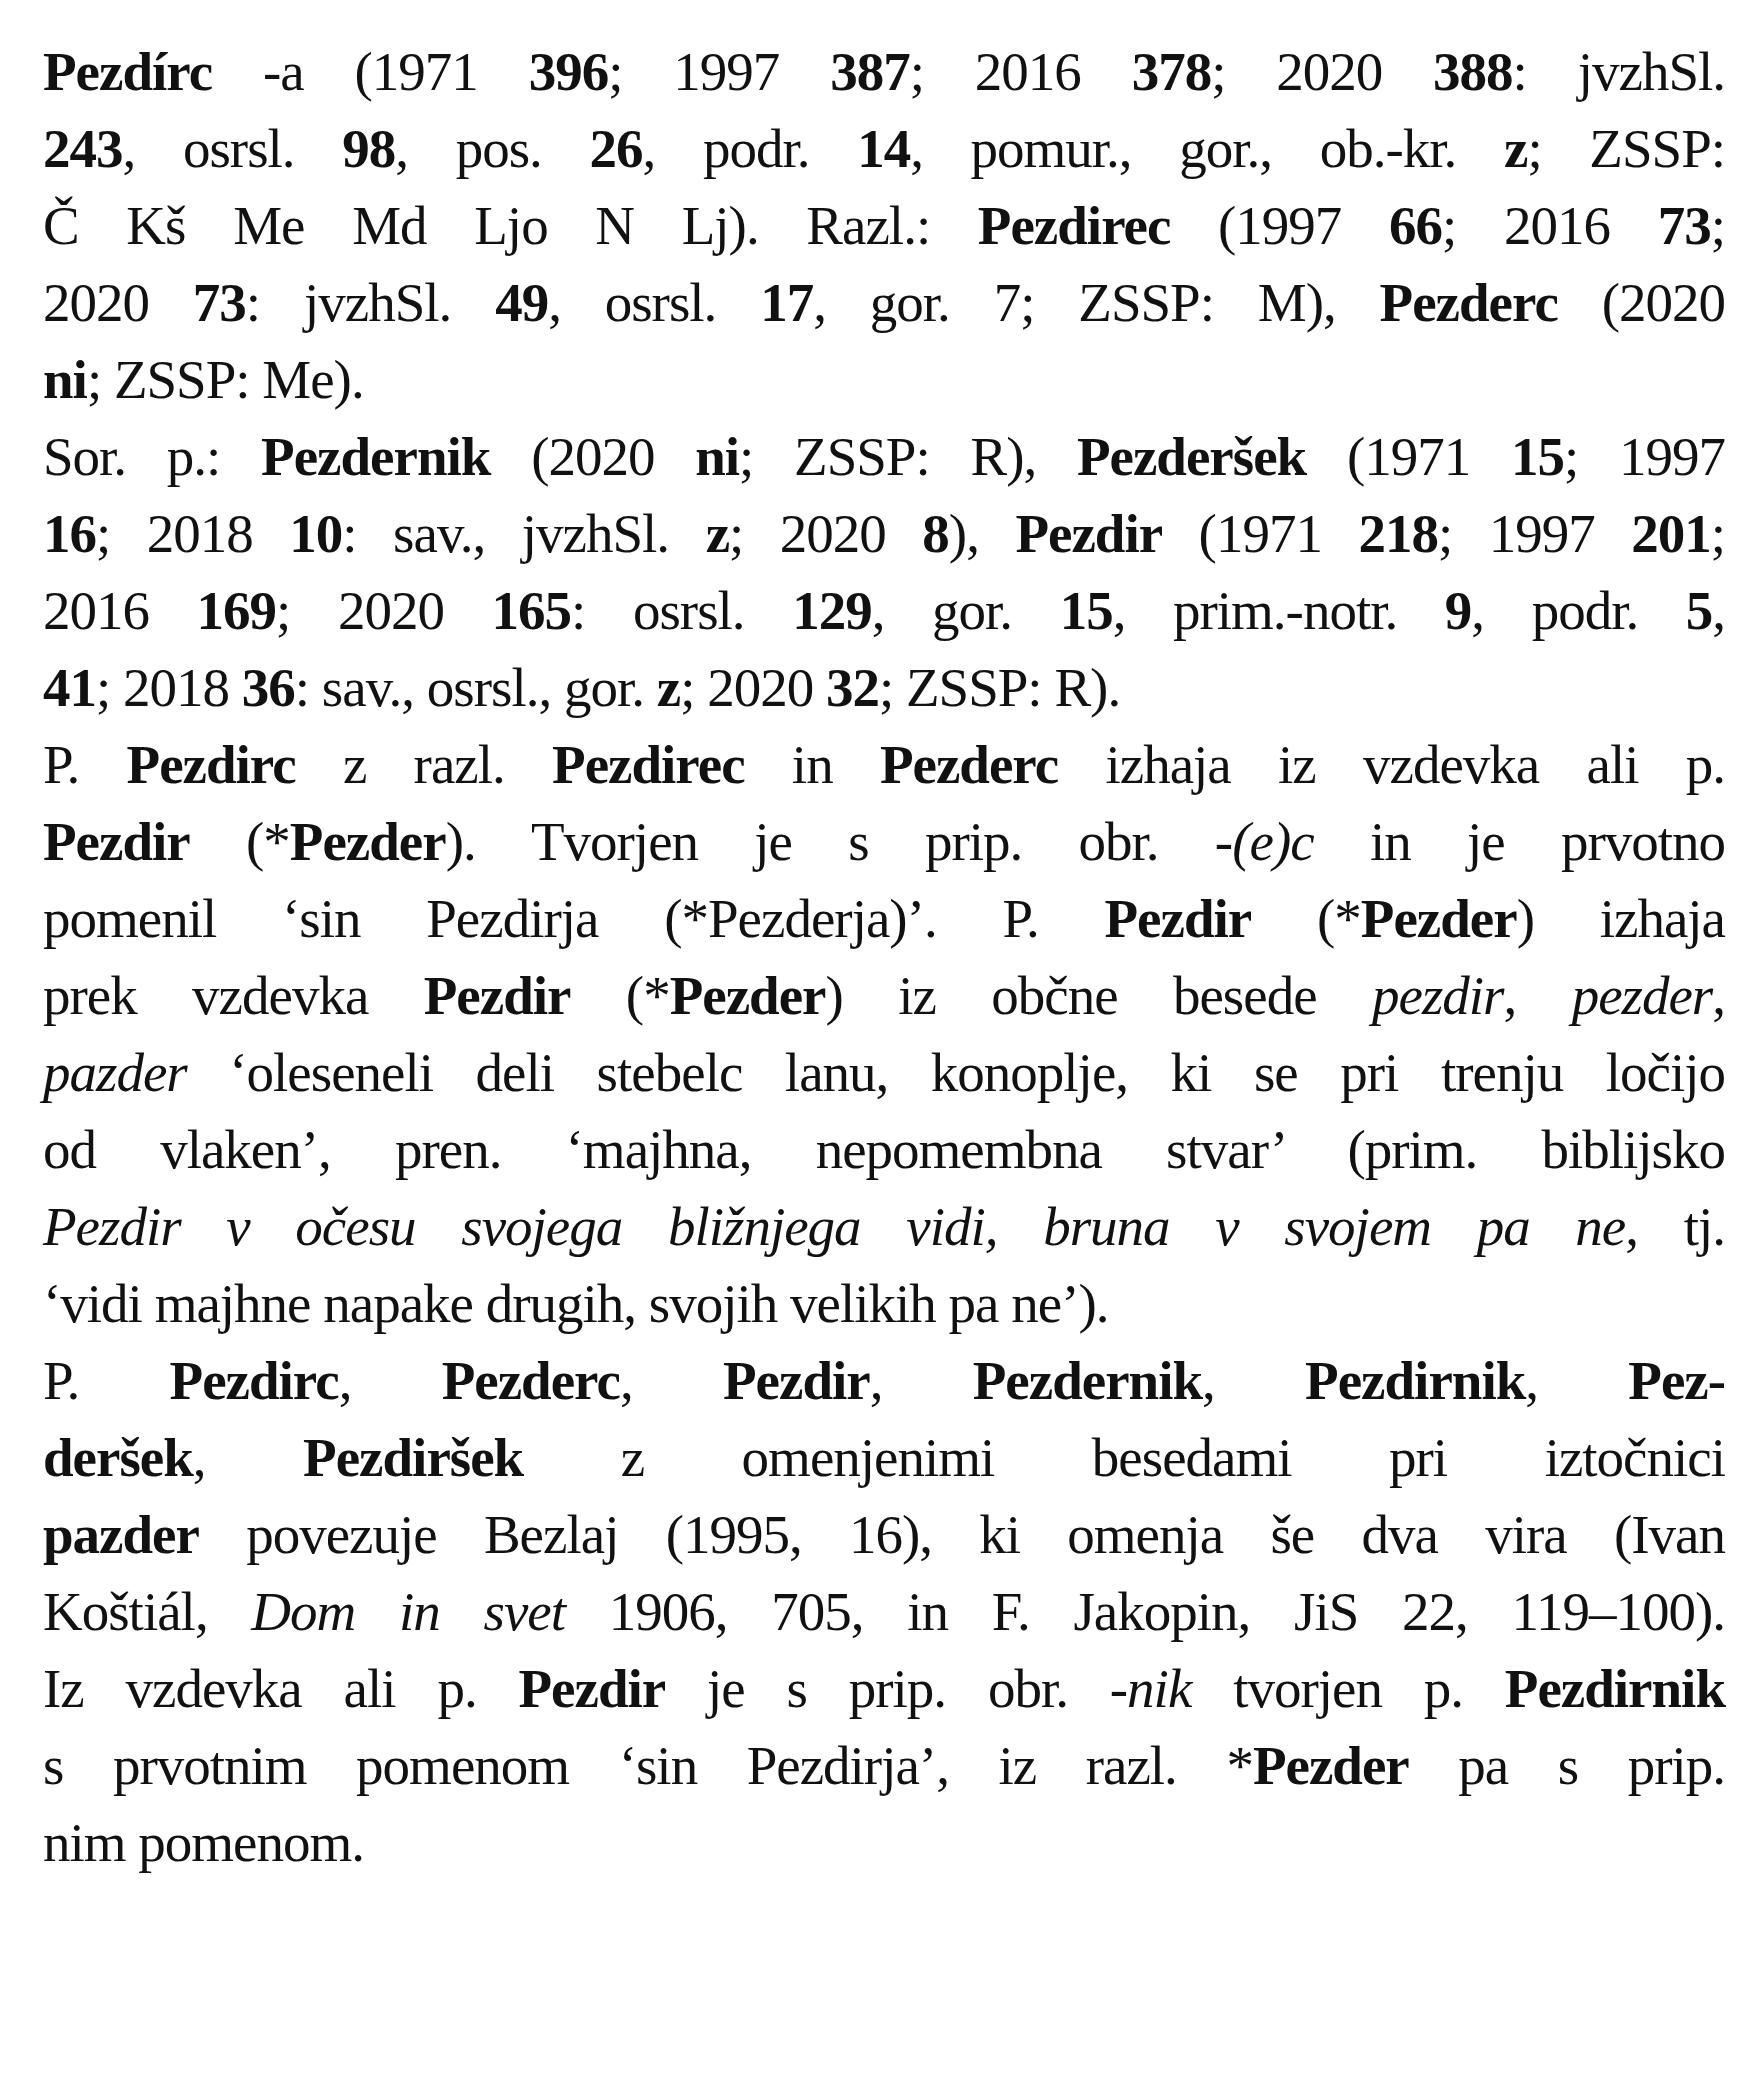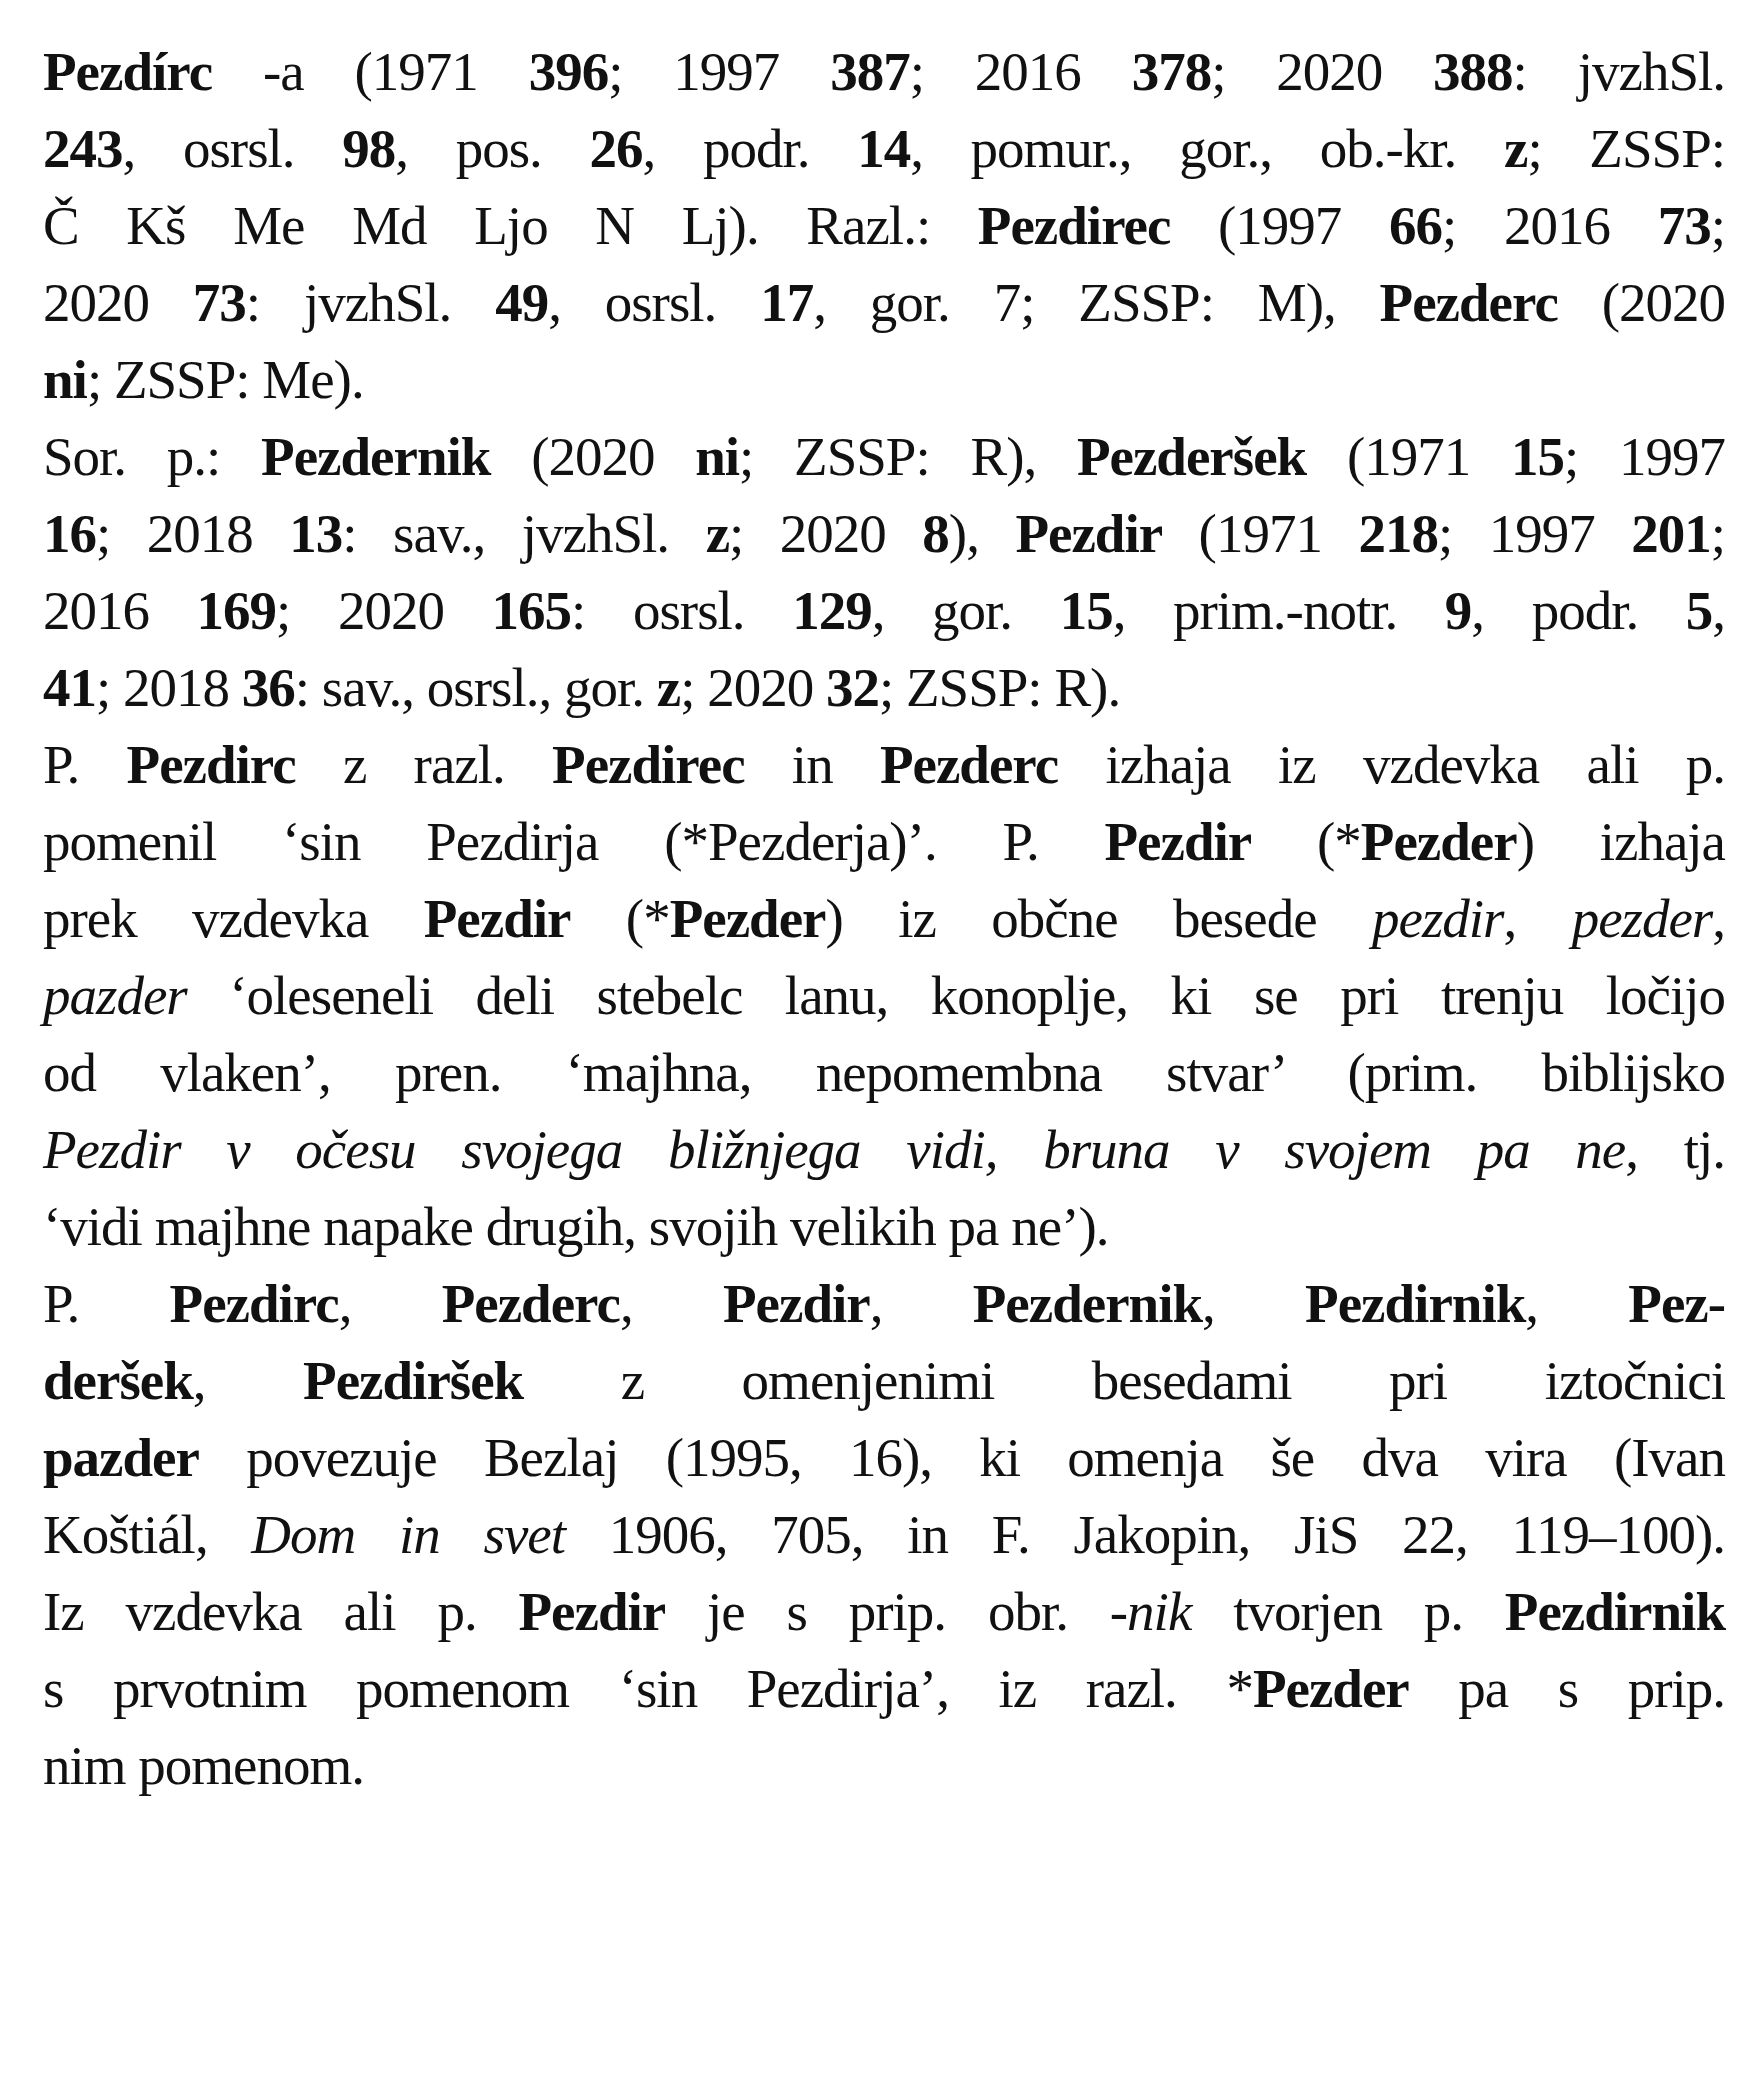--- a/index.html
+++ b/index.html
@@ -23,26 +23,27 @@
 <div class="page" id="page">
     <div class="para">
       <span class="line"><span class="b">Pezdírc</span><span> -a (1971 </span><span class="b">396</span><span>; 1997 </span><span class="b">387</span><span>; 2016 </span><span class="b">378</span><span>; 2020 </span><span class="b">388</span><span>: jvzhSl.</span></span>
       <span class="line"><span class="b">243</span><span>, osrsl. </span><span class="b">98</span><span>, pos. </span><span class="b">26</span><span>, podr. </span><span class="b">14</span><span>, pomur., gor., ob.-kr. </span><span class="b">z</span><span>; ZSSP:</span></span>
       <span class="line"><span>Č Kš Me Md Ljo N Lj). Razl.: </span><span class="b">Pezdirec</span><span> (1997 </span><span class="b">66</span><span>; 2016 </span><span class="b">73</span><span>;</span></span>
       <span class="line"><span>2020 </span><span class="b">73</span><span>: jvzhSl. </span><span class="b">49</span><span>, osrsl. </span><span class="b">17</span><span>, gor. 7; ZSSP: M), </span><span class="b">Pezderc</span><span> (2020</span></span>
       <span class="line last"><span class="b">ni</span><span>; ZSSP: Me).</span></span>
     </div>
     <div class="para">
       <span class="line"><span>Sor. p.: </span><span class="b">Pezdernik</span><span> (2020 </span><span class="b">ni</span><span>; ZSSP: R), </span><span class="b">Pezderšek</span><span> (1971 </span><span class="b">15</span><span>; 1997</span></span>
-      <span class="line"><span class="b">16</span><span>; 2018 </span><span class="b">13</span><span>: sav., jvzhSl. </span><span class="b">z</span><span>; 2020 </span><span class="b">8</span><span>), </span><span class="b">Pezdir</span><span> (1971 </span><span class="b">218</span><span>; 1997 </span><span class="b">201</span><span>;</span></span>
+      <span class="line"><span class="b">16</span><span>; 2018 </span><span class="b">10</span><span>: sav., jvzhSl. </span><span class="b">z</span><span>; 2020 </span><span class="b">8</span><span>), </span><span class="b">Pezdir</span><span> (1971 </span><span class="b">218</span><span>; 1997 </span><span class="b">201</span><span>;</span></span>
       <span class="line"><span>2016 </span><span class="b">169</span><span>; 2020 </span><span class="b">165</span><span>: osrsl. </span><span class="b">129</span><span>, gor. </span><span class="b">15</span><span>, prim.-notr. </span><span class="b">9</span><span>, podr. </span><span class="b">5</span><span>,</span></span>
       <span class="line last"><span class="b">41</span><span>; 2018 </span><span class="b">36</span><span>: sav., osrsl., gor. </span><span class="b">z</span><span>; 2020 </span><span class="b">32</span><span>; ZSSP: R).</span></span>
     </div>
     <div class="para">
       <span class="line"><span>P. </span><span class="b">Pezdirc</span><span> z razl. </span><span class="b">Pezdirec</span><span> in </span><span class="b">Pezderc</span><span> izhaja iz vzdevka ali p.</span></span>
+      <span class="line"><span class="b">Pezdir</span><span> (*</span><span class="b">Pezder</span><span>). Tvorjen je s prip. obr. -</span><span class="i">(e)c</span><span> in je prvotno</span></span>
       <span class="line"><span>pomenil ‘sin Pezdirja (*Pezderja)’. P. </span><span class="b">Pezdir</span><span> (*</span><span class="b">Pezder</span><span>) izhaja</span></span>
       <span class="line"><span>prek vzdevka </span><span class="b">Pezdir</span><span> (*</span><span class="b">Pezder</span><span>) iz občne besede </span><span class="i">pezdir</span><span>, </span><span class="i">pezder</span><span>,</span></span>
       <span class="line"><span class="i">pazder</span><span> ‘oleseneli deli stebelc lanu, konoplje, ki se pri trenju ločijo</span></span>
       <span class="line"><span>od vlaken’, pren. ‘majhna, nepomembna stvar’ (prim. biblijsko</span></span>
       <span class="line"><span class="i">Pezdir v očesu svojega bližnjega vidi, bruna v svojem pa ne</span><span>, tj.</span></span>
       <span class="line last"><span>‘vidi majhne napake drugih, svojih velikih pa ne’).</span></span>
     </div>
     <div class="para">
       <span class="line"><span>P. </span><span class="b">Pezdirc</span><span>, </span><span class="b">Pezderc</span><span>, </span><span class="b">Pezdir</span><span>, </span><span class="b">Pezdernik</span><span>, </span><span class="b">Pezdirnik</span><span>, </span><span class="b">Pez-</span></span>
       <span class="line"><span class="b">deršek</span><span>, </span><span class="b">Pezdiršek</span><span> z omenjenimi besedami pri iztočnici</span></span>

